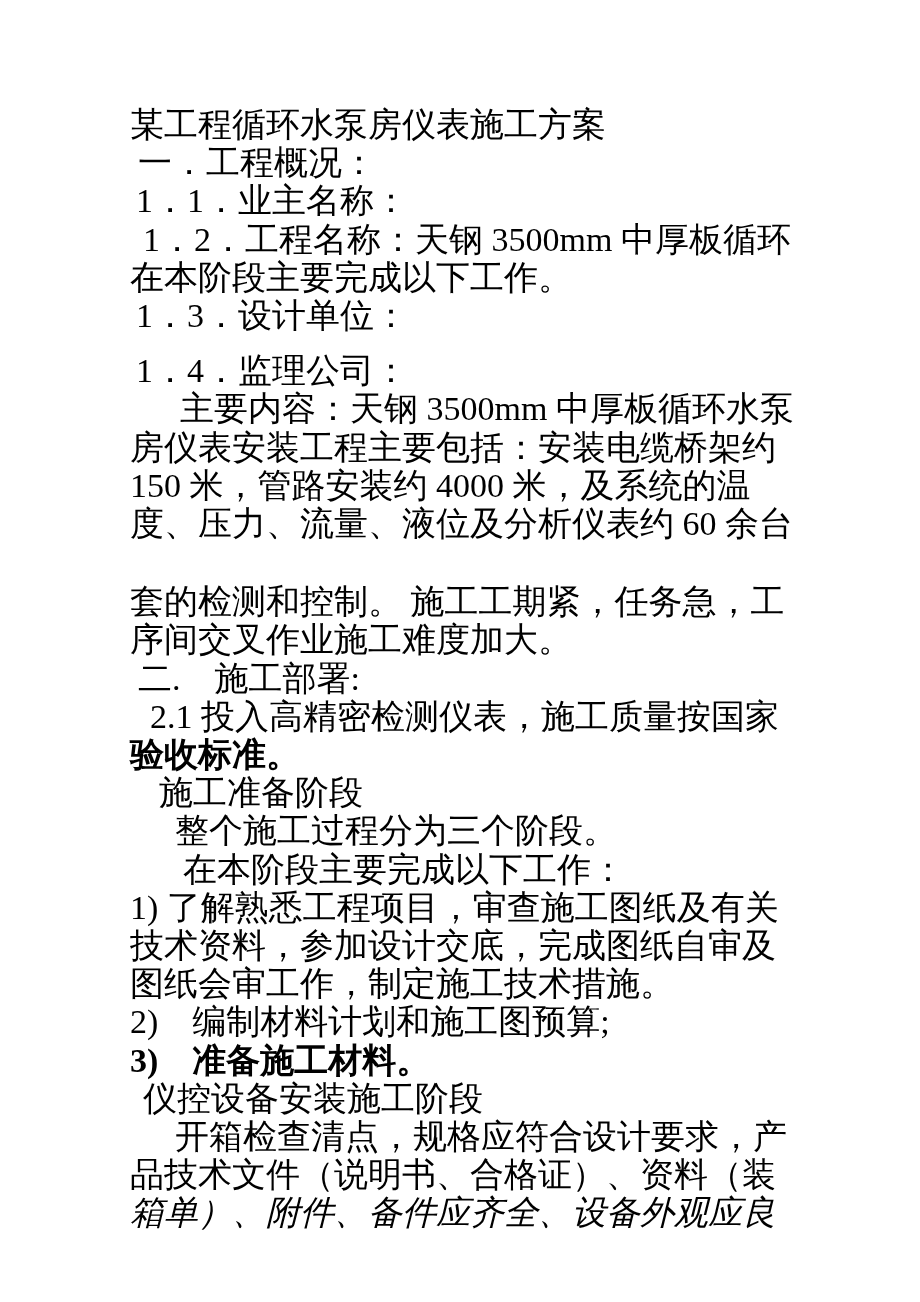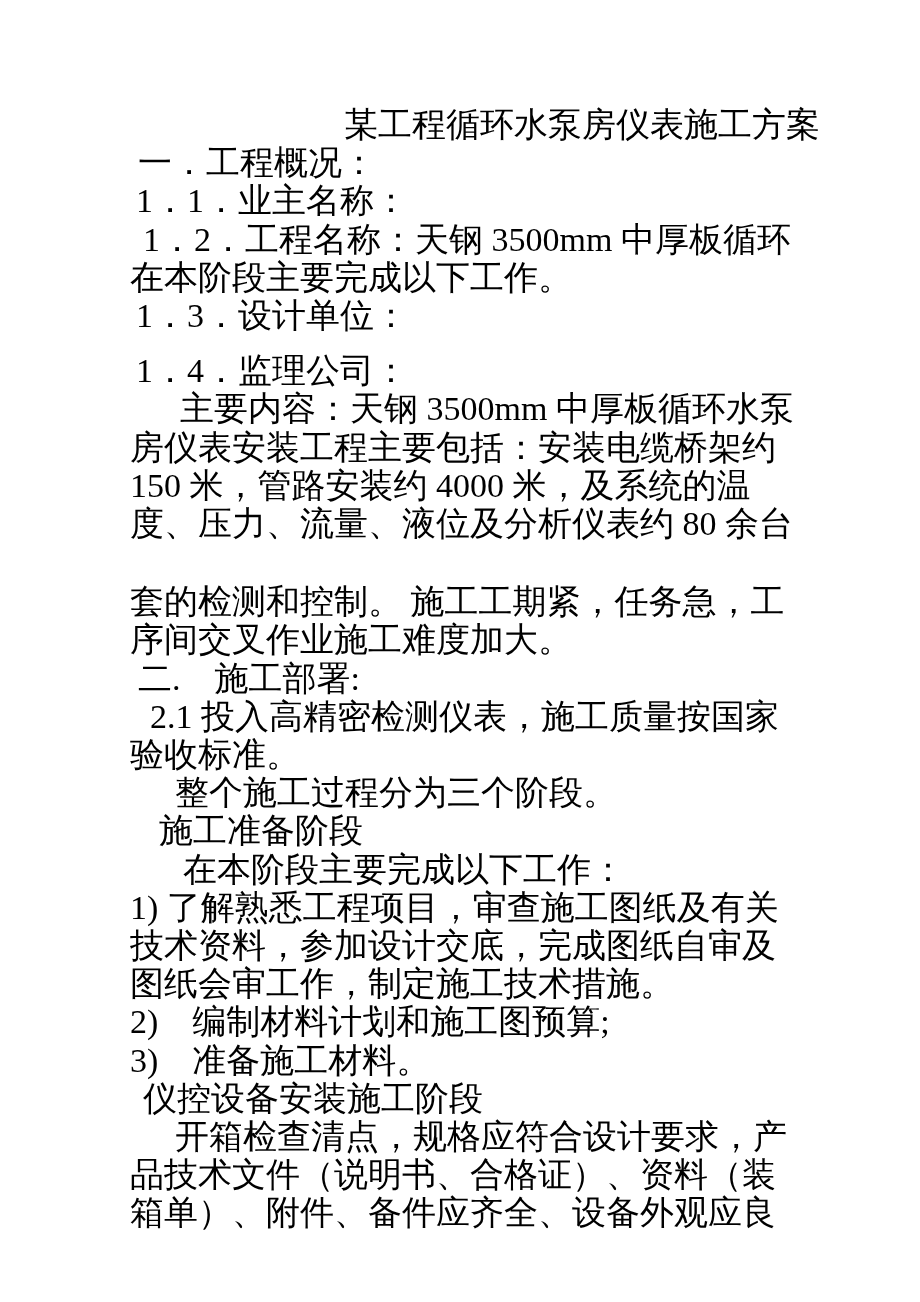--- a/index.html
+++ b/index.html
@@ -23,53 +23,53 @@
     width: 690px;
     font-size: 34px;
     line-height: 38.2px;
     color: #000000;
   }
   .line {
     white-space: pre-wrap;
     min-height: 38.2px;
   }
   .title-line {
-    text-align: right;
+    text-align: left;
     white-space: pre-wrap;
   }
 </style>
 </head>
 <body>
 
 <div class="page">
   <div class="doc">
     <div class="line title-line">某工程循环水泵房仪表施工方案</div>
     <div id="lines-container">
         <div class="line" style="padding-left: 8px;">一．工程概况：</div>
         <div class="line" style="padding-left: 6px;">1．1．业主名称：</div>
         <div class="line" style="padding-left: 13px;">1．2．工程名称：天钢 3500mm 中厚板循环</div>
         <div class="line" style="padding-left: 0px;">在本阶段主要完成以下工作。</div>
         <div class="line" style="padding-left: 6px;">1．3．设计单位：</div>
         <div class="line" style="padding-left: 6px; margin-top: 17px;">1．4．监理公司：</div>
         <div class="line" style="padding-left: 50px;">主要内容：天钢 3500mm 中厚板循环水泵</div>
         <div class="line" style="padding-left: 0px;">房仪表安装工程主要包括：安装电缆桥架约</div>
         <div class="line" style="padding-left: 0px;">150 米，管路安装约 4000 米，及系统的温</div>
-        <div class="line" style="padding-left: 0px;">度、压力、流量、液位及分析仪表约 80 余台</div>
+        <div class="line" style="padding-left: 0px;">度、压力、流量、液位及分析仪表约 60 余台</div>
         <div class="line" style="padding-left: 0px; margin-top: 40px;">套的检测和控制。 施工工期紧，任务急，工</div>
         <div class="line" style="padding-left: 0px;">序间交叉作业施工难度加大。</div>
         <div class="line" style="padding-left: 8px;">二.　施工部署:</div>
         <div class="line" style="padding-left: 0px; margin-left: 20px;">2.1 投入高精密检测仪表，施工质量按国家</div>
-        <div class="line" style="padding-left: 0px;">验收标准。</div>
+        <div class="line" style="padding-left: 0px; font-weight: bold;">验收标准。</div>
+        <div class="line" style="padding-left: 29px;">施工准备阶段</div>
         <div class="line" style="padding-left: 45px;">整个施工过程分为三个阶段。</div>
-        <div class="line" style="padding-left: 29px;">施工准备阶段</div>
         <div class="line" style="padding-left: 53px;">在本阶段主要完成以下工作：</div>
         <div class="line" style="padding-left: 0px;">1) 了解熟悉工程项目，审查施工图纸及有关</div>
         <div class="line" style="padding-left: 0px;">技术资料，参加设计交底，完成图纸自审及</div>
         <div class="line" style="padding-left: 0px;">图纸会审工作，制定施工技术措施。</div>
         <div class="line" style="padding-left: 0px;">2)　编制材料计划和施工图预算;</div>
-        <div class="line" style="padding-left: 0px;">3)　准备施工材料。</div>
+        <div class="line" style="padding-left: 0px; font-weight: bold;">3)　准备施工材料。</div>
         <div class="line" style="padding-left: 13px;">仪控设备安装施工阶段</div>
         <div class="line" style="padding-left: 45px;">开箱检查清点，规格应符合设计要求，产</div>
         <div class="line" style="padding-left: 0px;">品技术文件（说明书、合格证）、资料（装</div>
-        <div class="line" style="padding-left: 0px;">箱单）、附件、备件应齐全、设备外观应良</div>
+        <div class="line" style="padding-left: 0px; font-style: italic;">箱单）、附件、备件应齐全、设备外观应良</div>
       </div>
   </div>
 </div>
 
 </body></html>

